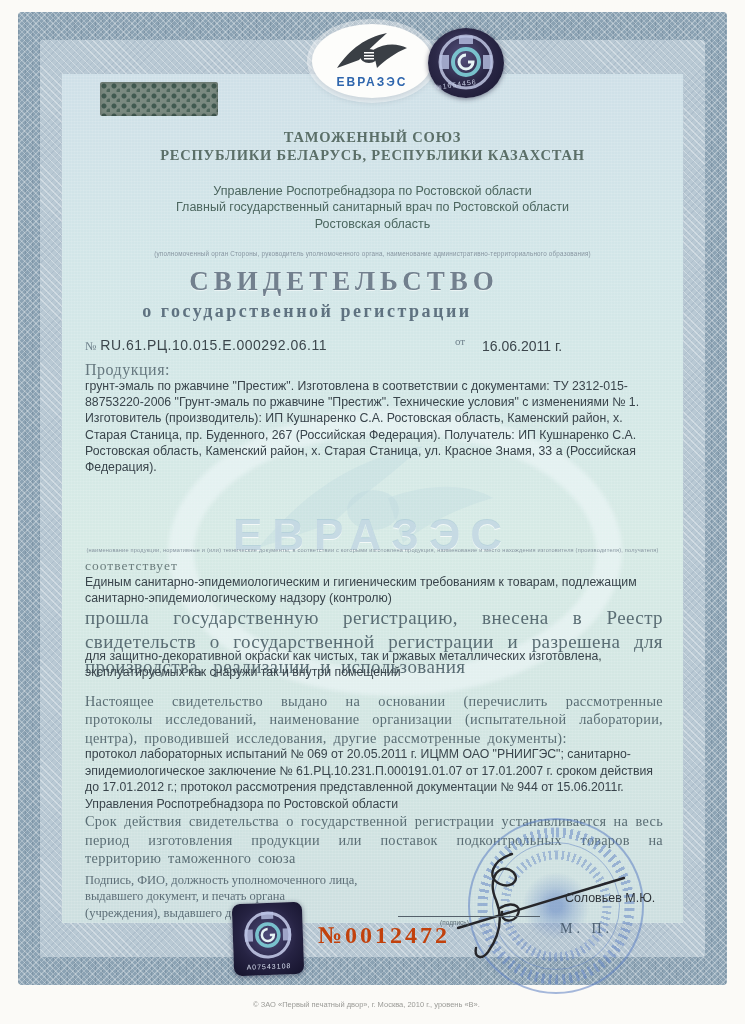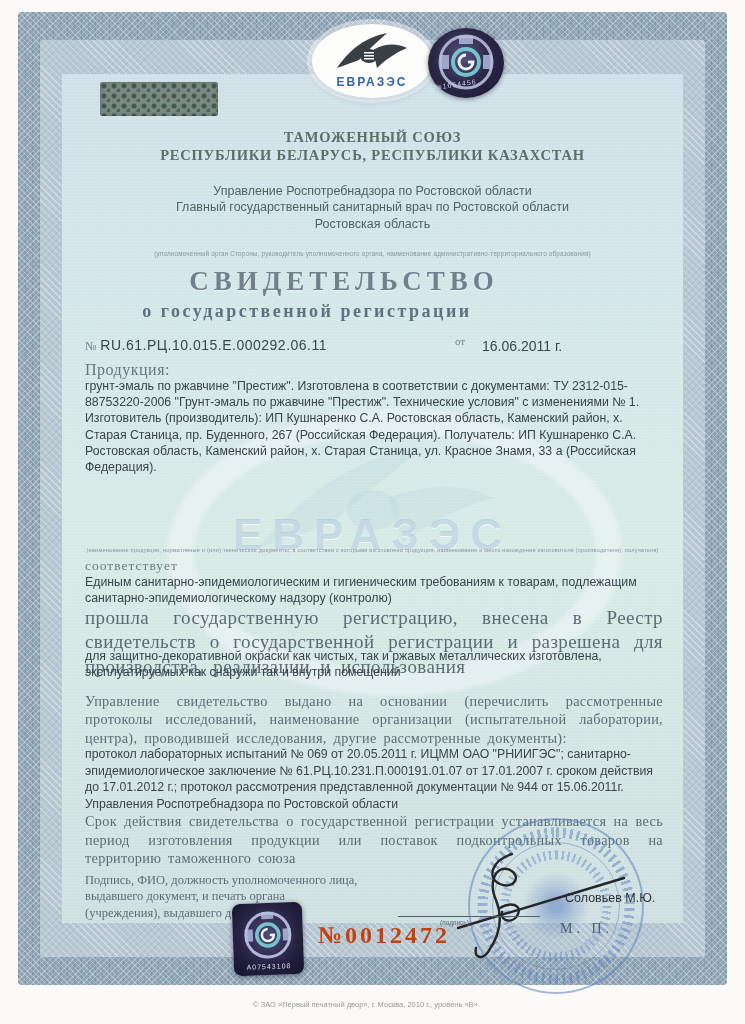--- a/index.html
+++ b/index.html
@@ -188,21 +188,21 @@
   <div class="abs p-label serif">Продукция:</div>
   <div class="abs p-product sans">грунт-эмаль по ржавчине "Престиж". Изготовлена в соответствии с документами: ТУ 2312-015-88753220-2006 "Грунт-эмаль по ржавчине "Престиж". Технические условия" с изменениями № 1. Изготовитель (производитель): ИП Кушнаренко С.А. Ростовская область, Каменский район, х. Старая Станица, пр. Буденного, 267 (Российская Федерация).  Получатель: ИП Кушнаренко С.А. Ростовская область, Каменский район, х. Старая Станица, ул. Красное Знамя, 33 а (Российская Федерация).</div>
   <div class="abs note note2 sans">(наименование продукции, нормативные и (или) технические документы, в соответствии с которыми изготовлена продукция, наименование и место нахождения изготовителя (производителя), получателя)</div>
 
   <div class="abs p-sootv serif">соответствует</div>
   <div class="abs p-compl sans">Единым санитарно-эпидемиологическим и гигиеническим требованиям к товарам, подлежащим санитарно-эпидемиологическому надзору (контролю)</div>
 
   <div class="abs p-reg serif">прошла государственную регистрацию, внесена в Реестр свидетельств о государственной регистрации и разрешена для производства, реализации и использования</div>
   <div class="abs p-usage sans">для защитно-декоративной окраски как чистых, так и ржавых металлических изготовлена, эксплуатируемых как снаружи так и внутри помещений</div>
 
-  <div class="abs p-basis serif">Управление свидетельство выдано на основании (перечислить рассмотренные протоколы исследований, наименование организации (испытательной лаборатории, центра), проводившей исследования, другие рассмотренные документы):</div>
+  <div class="abs p-basis serif">Настоящее свидетельство выдано на основании (перечислить рассмотренные протоколы исследований, наименование организации (испытательной лаборатории, центра), проводившей исследования, другие рассмотренные документы):</div>
   <div class="abs p-docs sans">протокол лабораторных испытаний № 069 от 20.05.2011 г. ИЦММ ОАО "РНИИГЭС"; санитарно-эпидемиологическое заключение № 61.РЦ.10.231.П.000191.01.07 от 17.01.2007 г. сроком действия до 17.01.2012 г.; протокол рассмотрения представленной документации № 944 от 15.06.2011г. Управления Роспотребнадзора по Ростовской области</div>
 
   <div class="abs p-valid serif">Срок действия свидетельства о государственной регистрации устанавливается на весь период изготовления продукции или поставок подконтрольных товаров на территорию таможенного союза</div>
 
   <div class="abs p-sign serif">Подпись, ФИО, должность уполномоченного лица, выдавшего документ, и печать органа (учреждения), выдавшего документ</div>
 
   <div class="abs stamp">
     <div class="ring1"></div>
     <div class="ring2"></div>
     <div class="ring3"></div>

